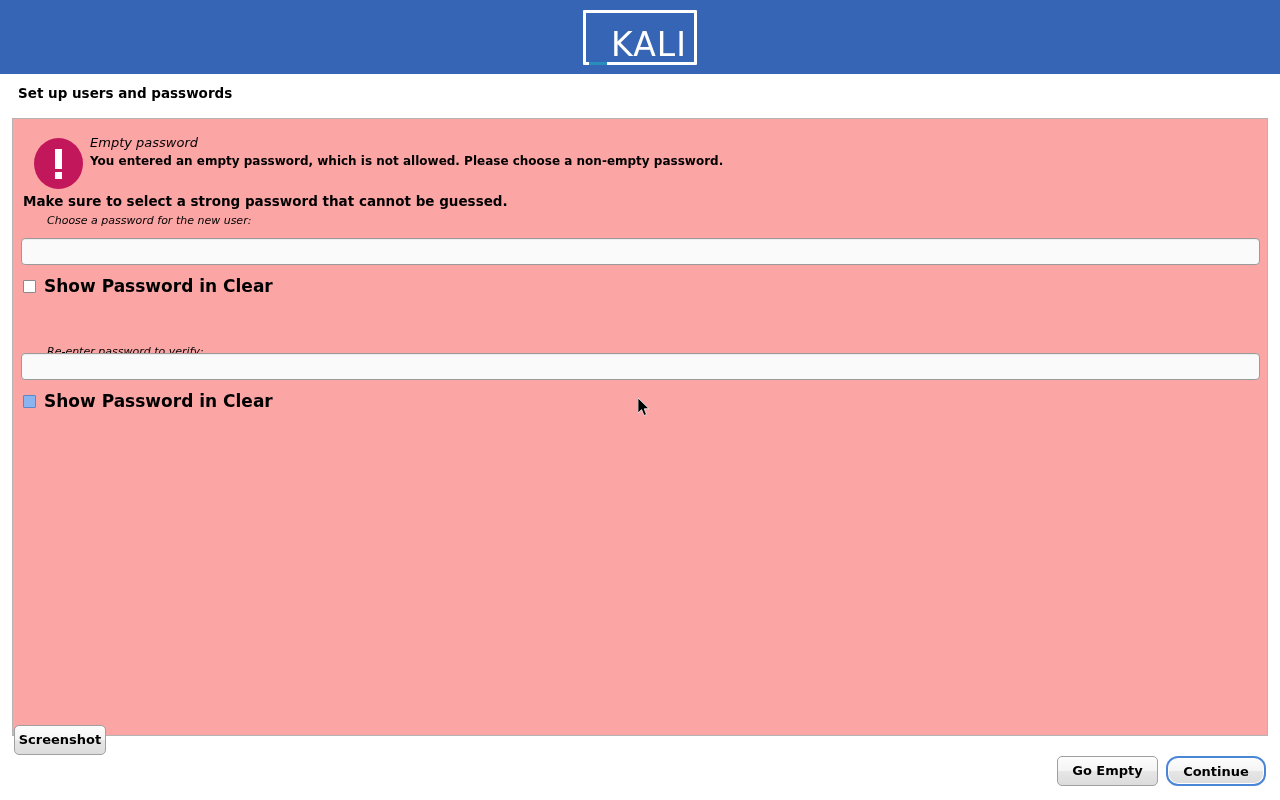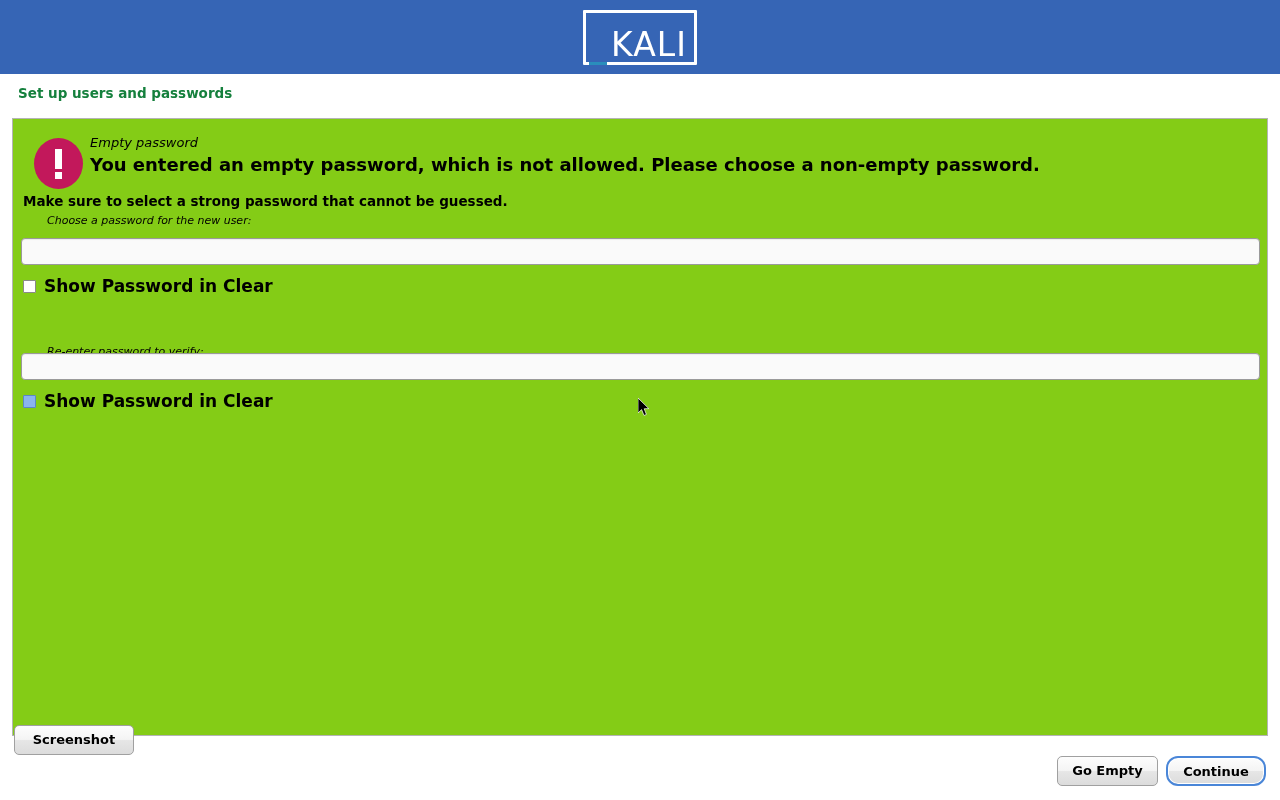--- a/index.html
+++ b/index.html
@@ -61,30 +61,30 @@
     letter-spacing: 1px;
     margin-left: 9px;
   }
 
   
   .page-title {
     position: absolute;
     left: 18px; top: 85px;
     font-size: 13.5px;
     font-weight: bold;
-    color: #15803d;
+    color: #000000;
   }
 
   
   .panel {
     position: absolute;
     left: 12px; top: 118px;
     width: 1256px; height: 618px;
     border: 1px solid #b4b4b4;
-    background: #84cc16;
+    background: #fca5a5;
   }
 
   
   .error-row {
     position: absolute;
     left: 9px; top: 8px;
     width: 1240px;
   }
   .error-icon {
     position: absolute;
@@ -108,21 +108,21 @@
   .error-title {
     position: absolute;
     left: 68px; top: 8px;
     font-size: 13px;
     font-style: italic;
     color: #000000;
   }
   .error-body {
     position: absolute;
     left: 68px; top: 27px;
-    font-size: 18px;
+    font-size: 12px;
     font-weight: bold;
     color: #000000;
   }
 
   
   .strong-note {
     position: absolute;
     left: 10px; top: 74px;
     font-size: 13.5px;
     font-weight: bold;
@@ -195,21 +195,21 @@
     color: #000000;
     cursor: pointer;
     text-align: center;
     line-height: 28px;
     padding: 0;
   }
   .btn.focus-ring {
     border: 2px solid #4a86d8;
     box-shadow: 0 0 0 1px #ffffff inset;
   }
-  .btn-screenshot { left: 14px; top: 725px; width: 120px; }
+  .btn-screenshot { left: 14px; top: 725px; width: 92px; }
   .btn-goback     { left: 1057px; top: 756px; width: 101px; }
   .btn-continue   { left: 1166px; top: 756px; width: 100px; border-radius: 12px; }
 
   
   .cursor {
     position: absolute;
     left: 638px; top: 398px;
     width: 12px; height: 19px;
     pointer-events: none;
   }

